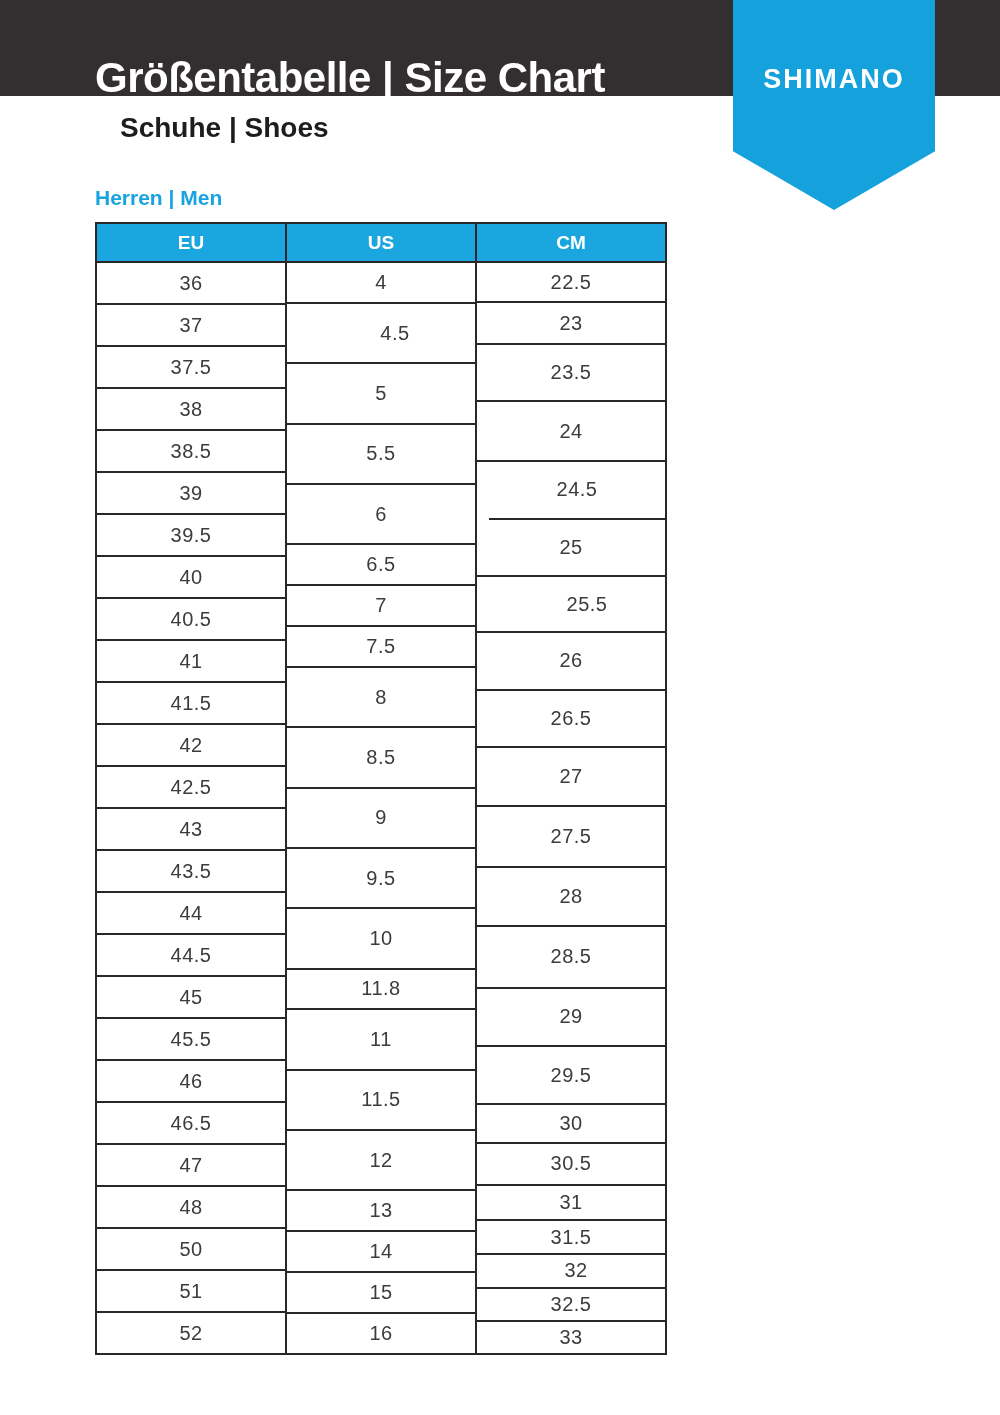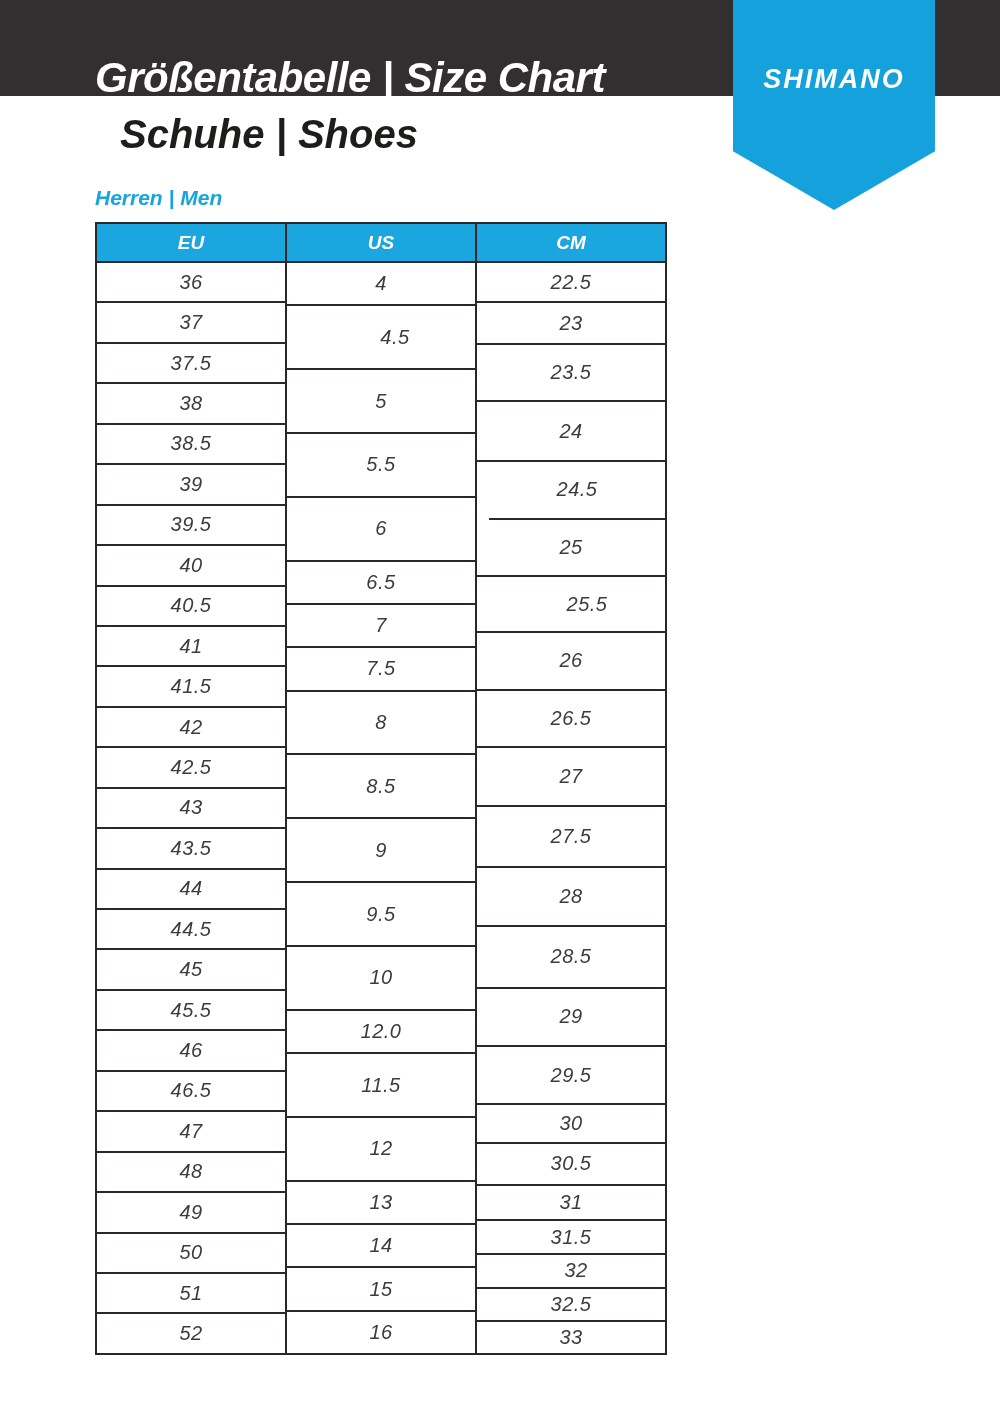--- a/index.html
+++ b/index.html
@@ -1,25 +1,25 @@
 <!DOCTYPE html>
 <html><head>
 <meta charset="utf-8">
 <style>
   html,body{margin:0;padding:0;}
   body{font-family:"Liberation Sans","DejaVu Sans",sans-serif;background:#ffffff;}
-  .page{position:relative;width:1000px;height:1374px;background:#ffffff;overflow:hidden;font-style:italic;}
+  .page{position:relative;width:1000px;height:1374px;background:#ffffff;overflow:hidden;}
 
   .top-band{position:absolute;left:0;top:0;width:1000px;height:96px;background:#332E2F;}
   .footer-band{position:absolute;left:0;top:1390px;width:1000px;height:25px;background:#332E2F;}
 
   .page-title{position:absolute;left:95px;top:54px;margin:0;color:#ffffff;
     font-size:42px;font-weight:700;letter-spacing:-0.5px;white-space:nowrap;}
   .page-subtitle{position:absolute;left:120px;top:112px;margin:0;color:#1d1d1b;
-    font-size:40px;font-weight:700;white-space:nowrap;}
+    font-size:28px;font-weight:700;white-space:nowrap;}
 
   .ribbon{position:absolute;left:733px;top:0;width:202px;height:210px;background:#14A1DC;
     clip-path:polygon(0 0,100% 0,100% 72%,50% 100%,0 72%);
     display:flex;justify-content:center;}
   .brand-logo{margin-top:66px;color:#ffffff;font-size:27px;font-weight:700;
     letter-spacing:2px;transform:scaleY(1.05);white-space:nowrap;}
 
   .section-label{position:absolute;left:95px;top:186px;color:#17A4DF;
     font-size:21px;font-weight:700;white-space:nowrap;}
 
@@ -75,40 +75,40 @@
           <div class="cell" style="flex-grow: 2;">43</div>
           <div class="cell" style="flex-grow: 2;">43.5</div>
           <div class="cell" style="flex-grow: 2;">44</div>
           <div class="cell" style="flex-grow: 2;">44.5</div>
           <div class="cell" style="flex-grow: 2;">45</div>
           <div class="cell" style="flex-grow: 2;">45.5</div>
           <div class="cell" style="flex-grow: 2;">46</div>
           <div class="cell" style="flex-grow: 2;">46.5</div>
           <div class="cell" style="flex-grow: 2;">47</div>
           <div class="cell" style="flex-grow: 2;">48</div>
-          <div class="cell" style="flex-grow: 2;">49</div>
           <div class="cell" style="flex-grow: 2;">50</div>
           <div class="cell" style="flex-grow: 2;">51</div>
           <div class="cell" style="flex-grow: 2;">52</div>
         </div>
         <div class="col">
           <div class="cell" style="flex-grow: 2;">4</div>
           <div class="cell" style="flex-grow: 3; padding-left: 28px;">4.5</div>
           <div class="cell" style="flex-grow: 3;">5</div>
           <div class="cell" style="flex-grow: 3;">5.5</div>
           <div class="cell" style="flex-grow: 3;">6</div>
           <div class="cell" style="flex-grow: 2;">6.5</div>
           <div class="cell" style="flex-grow: 2;">7</div>
           <div class="cell" style="flex-grow: 2;">7.5</div>
           <div class="cell" style="flex-grow: 3;">8</div>
           <div class="cell" style="flex-grow: 3;">8.5</div>
           <div class="cell" style="flex-grow: 3;">9</div>
           <div class="cell" style="flex-grow: 3;">9.5</div>
           <div class="cell" style="flex-grow: 3;">10</div>
-          <div class="cell" style="flex-grow: 2;">12.0</div>
+          <div class="cell" style="flex-grow: 2;">11.8</div>
+          <div class="cell" style="flex-grow: 3;">11</div>
           <div class="cell" style="flex-grow: 3;">11.5</div>
           <div class="cell" style="flex-grow: 3;">12</div>
           <div class="cell" style="flex-grow: 2;">13</div>
           <div class="cell" style="flex-grow: 2;">14</div>
           <div class="cell" style="flex-grow: 2;">15</div>
           <div class="cell" style="flex-grow: 2;">16</div>
         </div>
         <div class="col">
           <div class="cell" style="flex-grow: 40;">22.5</div>
           <div class="cell" style="flex-grow: 41;">23</div>

